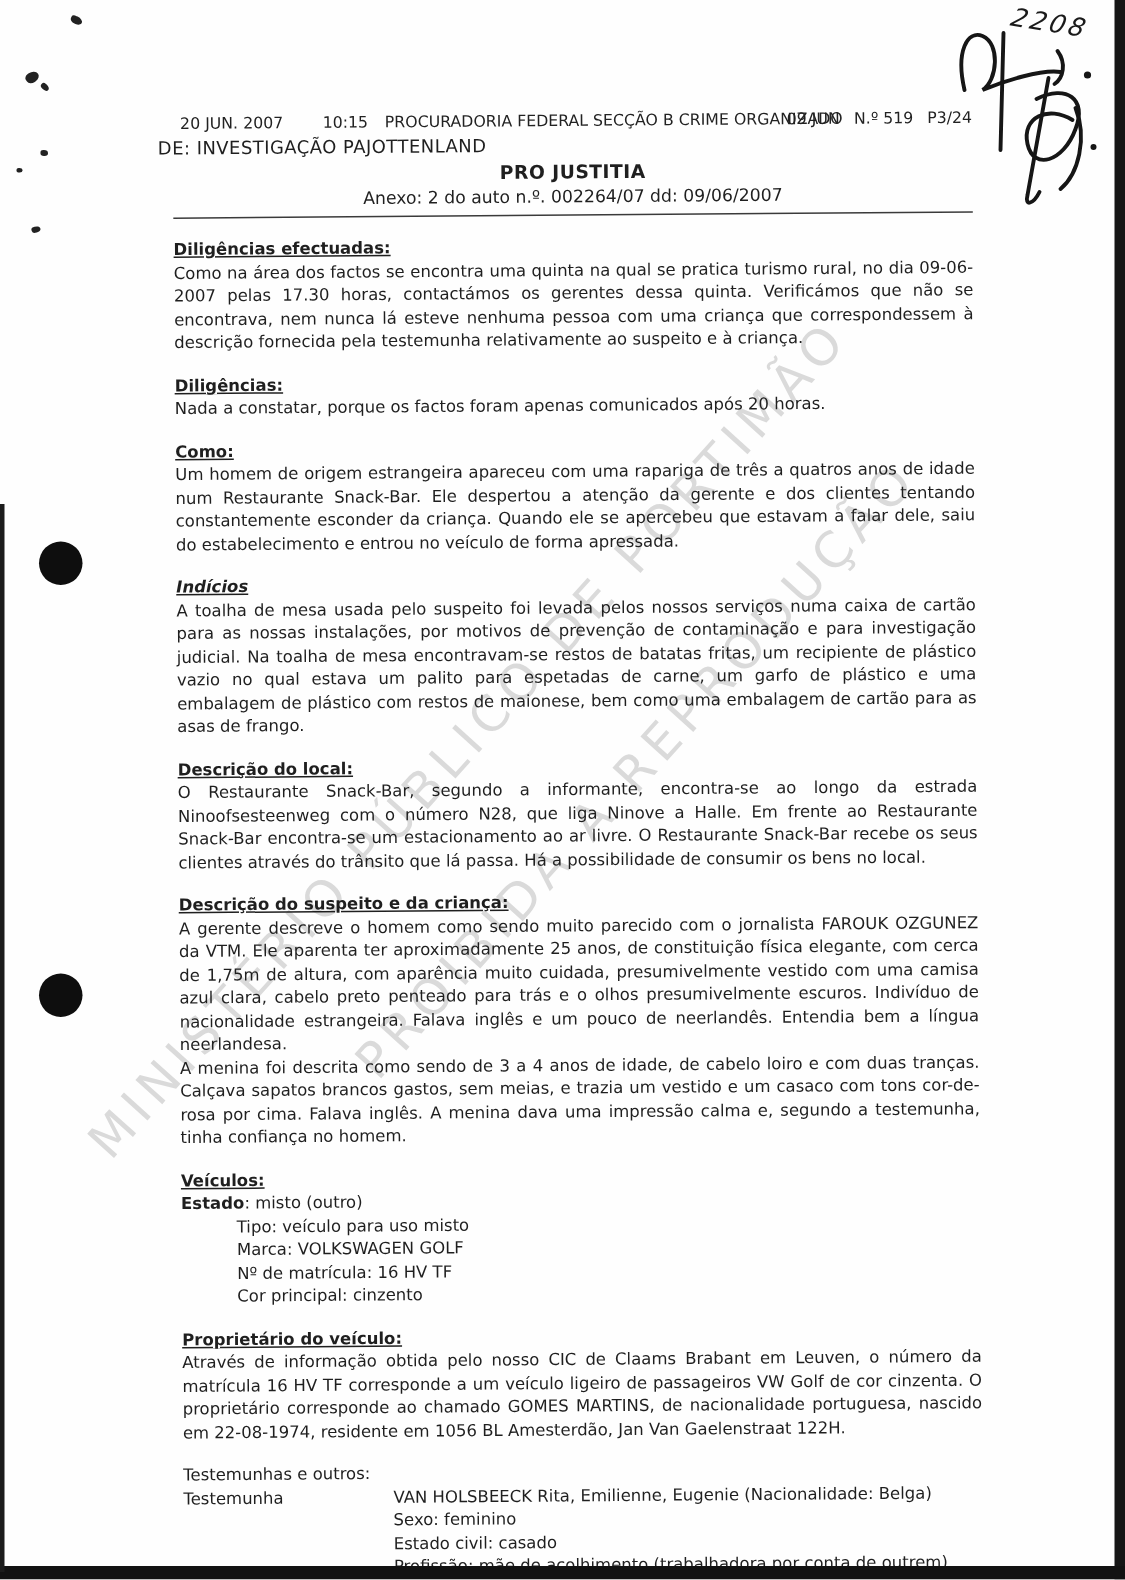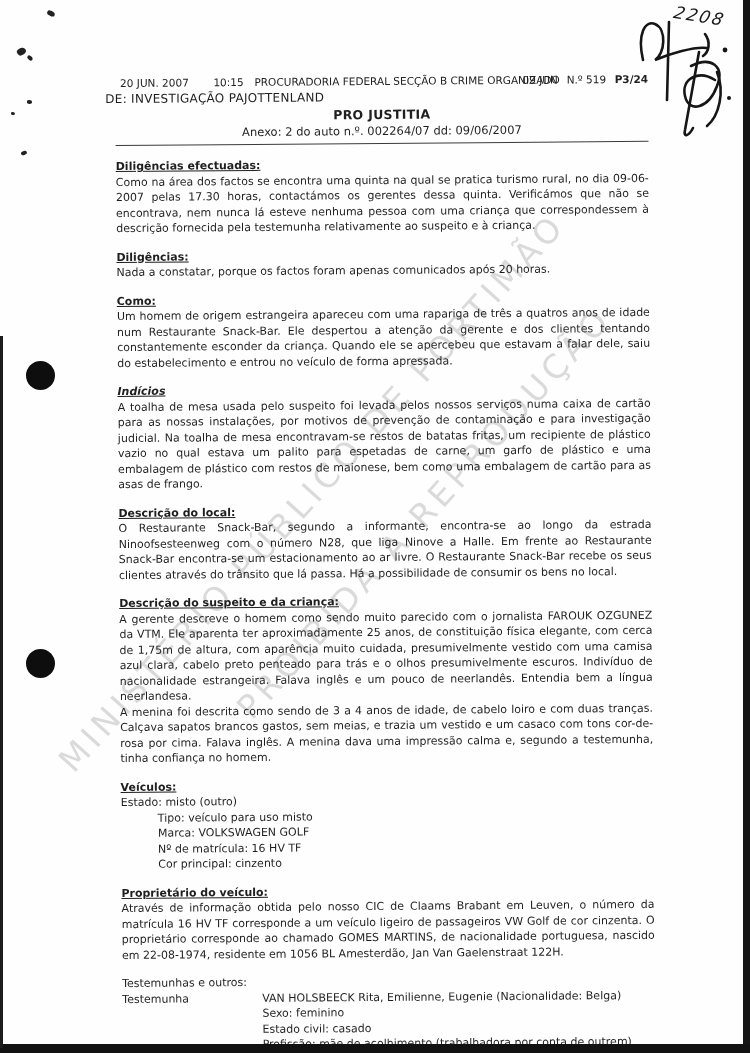--- a/index.html
+++ b/index.html
@@ -36,32 +36,32 @@
     position:absolute;left:115px;top:76px;width:533px;
     color:#1f1f1f;font-size:11px;line-height:15.5px;
     transform:rotate(-0.45deg);transform-origin:top left;
   }
   .fax-line{display:flex;font-size:10.5px;white-space:nowrap;margin-left:5px;color:#222;}
   .fax-date{width:86px;}
   .fax-time{width:54px;text-align:center;}
   .fax-sender{width:268px;}
   .fax-date2{width:46px;}
   .fax-number{width:50px;}
-  .fax-page{flex:1;text-align:left;font-weight:bold;}
+  .fax-page{flex:1;text-align:left;}
   .from-line{font-size:12px;margin-left:-10px;margin-top:0px;letter-spacing:0.3px;}
   .doc-title{text-align:center;font-weight:bold;font-size:12.5px;margin-top:2px;letter-spacing:0.3px;}
   .doc-subtitle{text-align:center;font-size:11.5px;margin-top:1px;}
   .head-rule{border-bottom:1.3px solid #3a3a3a;margin-top:4px;}
   .section{margin-top:13px;}
   .heading{font-weight:bold;text-decoration:underline;display:inline-block;}
   .heading.pad{padding-right:6px;font-style:italic;}
   .body{margin:0;text-align:justify;}
   .veh-line{margin-left:37px;}
   .veh-estado{margin-left:0;}
-  .veh-estado b{font-weight:normal;}
+  .veh-estado b{font-weight:bold;}
   .wit-row{display:flex;margin-top:14px;}
   .wit-label{width:140px;flex:none;}
   .wit-details{flex:1;}
   
   .hand-number{
     position:absolute;left:674px;top:6px;font-size:17px;color:#1a1a1a;
     transform:rotate(9deg) skewX(-8deg);letter-spacing:2px;font-style:italic;
   }
   .signature{position:absolute;left:633px;top:8px;}
 </style>

